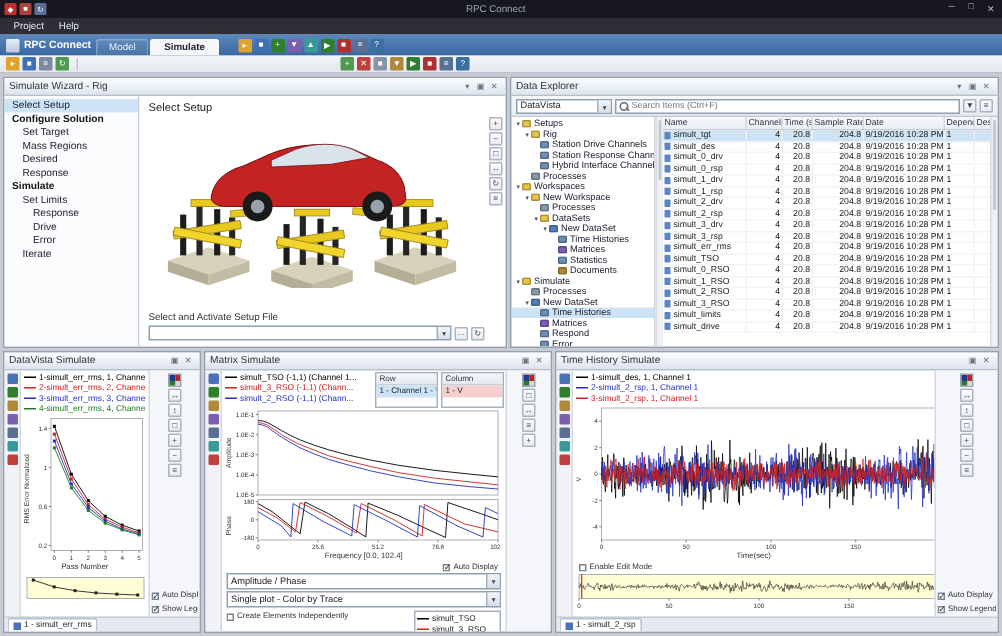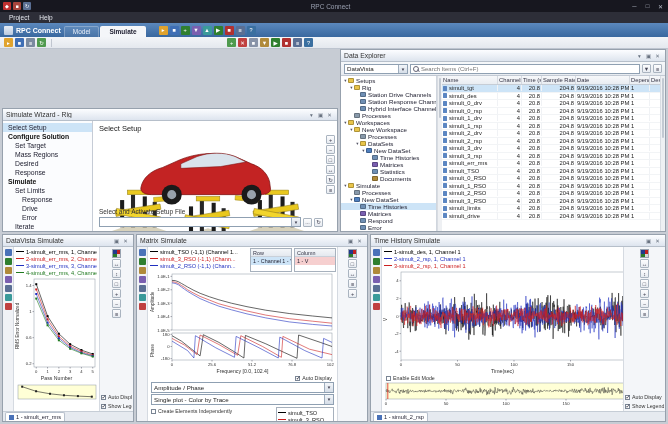--- a/index.html
+++ b/index.html
@@ -26,21 +26,21 @@
   .rtab.active { background:#f4f6f9; color:#223; font-weight:bold; }
   .ribbon-icons { display:flex; gap:2px; margin-left:10px; }
   .icn { width:9px; height:9px; border-radius:1px; display:flex; align-items:center; justify-content:center; font-size:5.5px; color:#fff; flex:0 0 auto; }
 
   .toolbar2 { height:12px; background:linear-gradient(#f3f5f8,#e4e8ee); border-bottom:1px solid #bdc4cf; display:flex; align-items:center; padding:0 4px; gap:2px; flex:0 0 12px; }
   .tsep { width:1px; height:8px; background:#c0c6d0; margin:0 3px; }
   .toolbar2 .mid { margin-left:170px; display:flex; gap:2px; }
 
   
   .workspace { flex:1; display:flex; flex-direction:column; gap:2px; padding:2px; min-height:0; }
-  .trow { display:flex; gap:2px; height:181px; flex:0 0 181px;align-items:flex-end; }
+  .trow { display:flex; gap:2px; height:181px; flex:0 0 181px; }
   .brow { display:flex; gap:2px; flex:1; min-height:0; }
 
   .panel { border:1px solid #97a1ad; background:#fff; display:flex; flex-direction:column; overflow:hidden; }
   .panel-h { height:12px; flex:0 0 12px; background:linear-gradient(#fcfdff,#dde4ee); border-bottom:1px solid #b6bfca; display:flex; align-items:center; padding:0 3px; }
   .panel-h .t { flex:1; font-size:6.8px; color:#333; white-space:nowrap; overflow:hidden; }
   .panel-h .b { width:9px; text-align:center; color:#687280; font-size:5.5px; }
 
   
   .wizard { width:336px; flex:0 0 336px; }
   .wz-body { flex:1; display:flex; min-height:0; }

